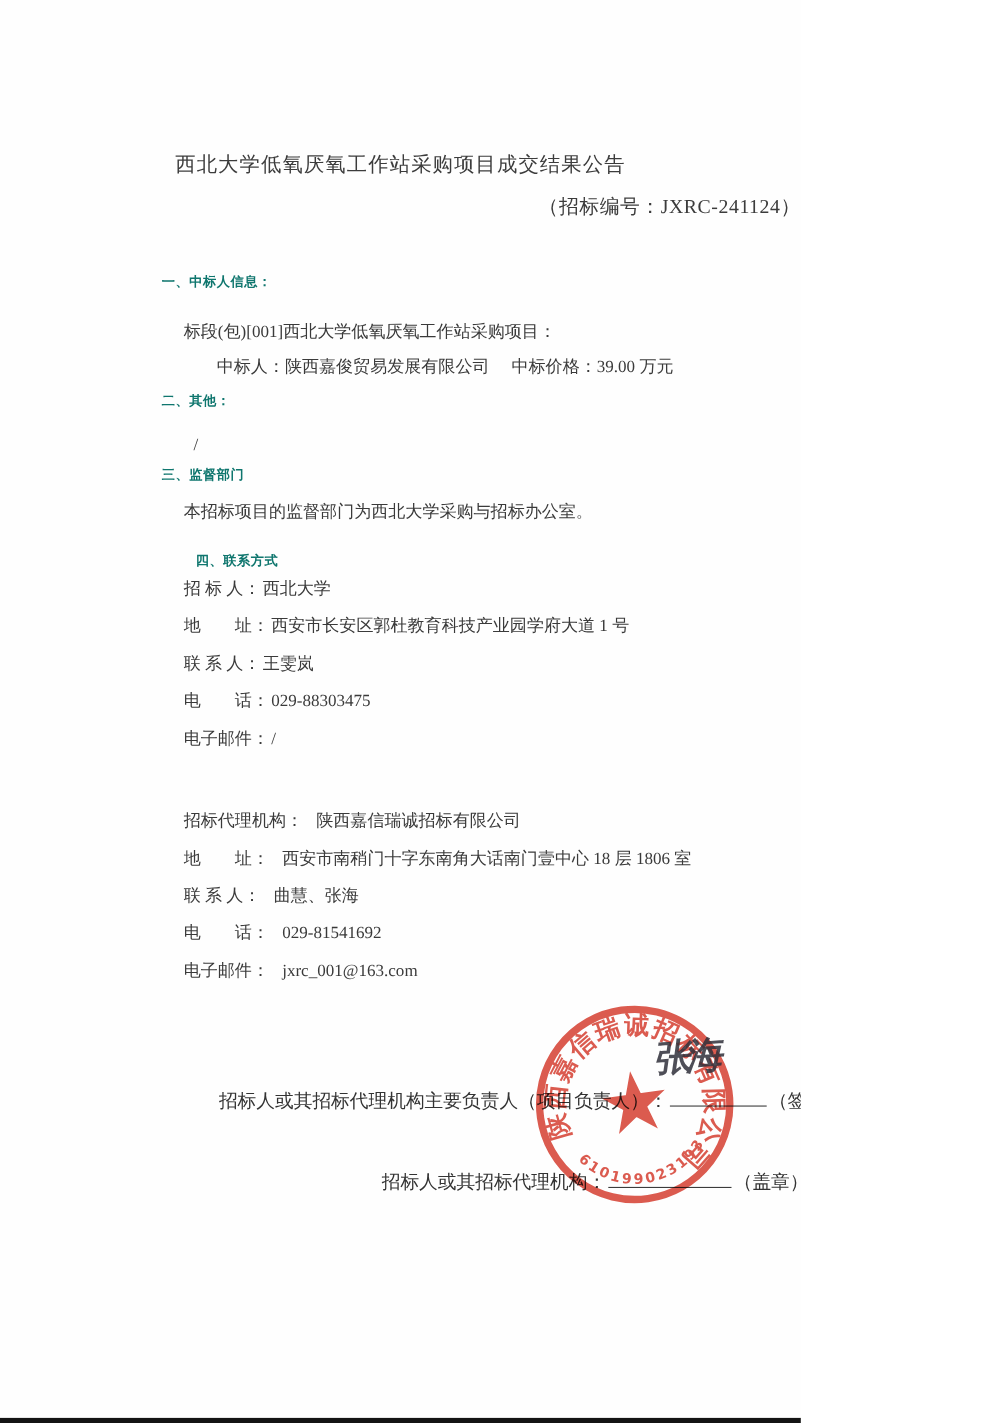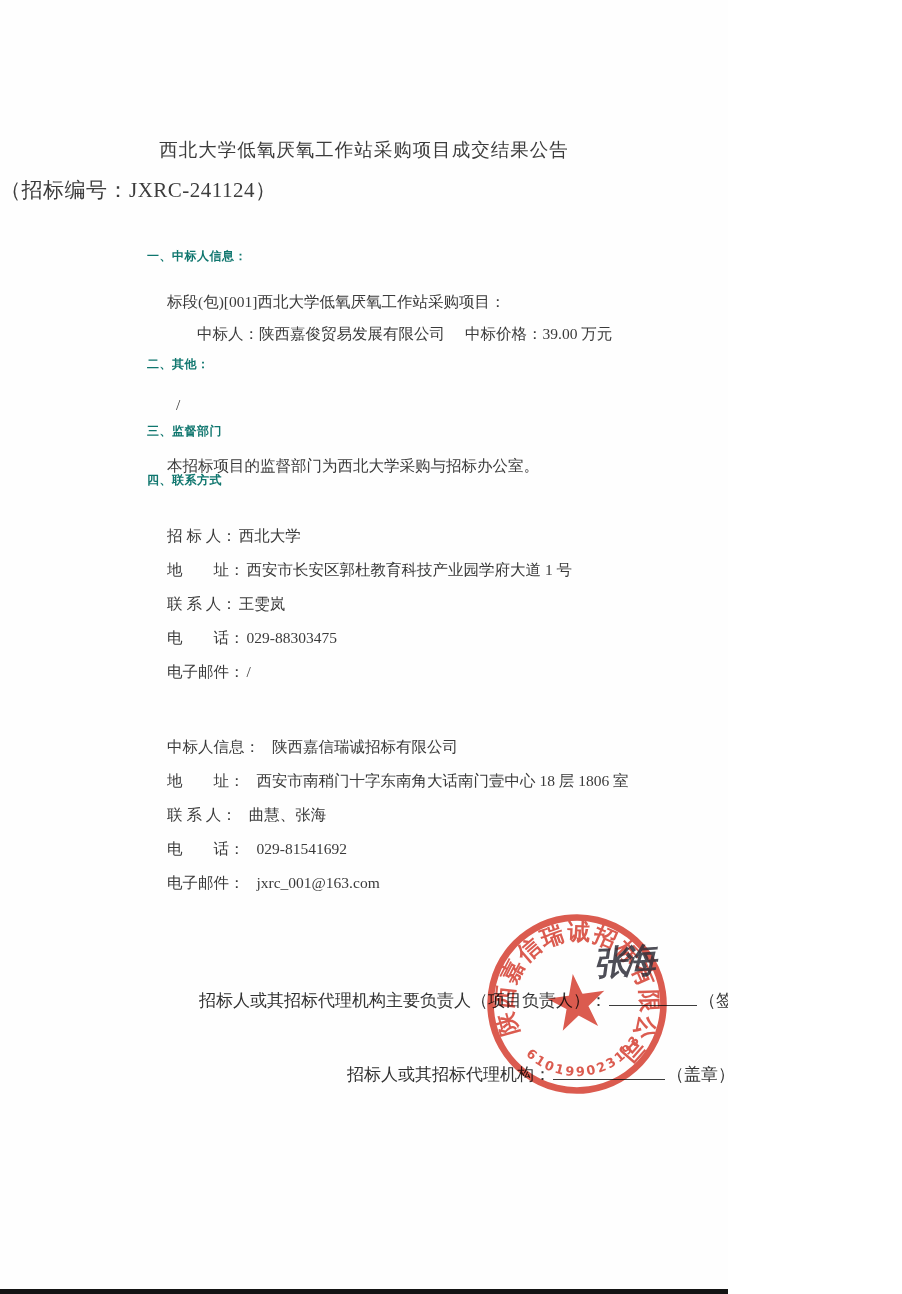--- a/index.html
+++ b/index.html
@@ -12,31 +12,31 @@
     font-family: "Liberation Serif", serif;
     color: #3a3a3a;
     line-height: 1.4;
   }
   .doc-title {
     position: absolute; top: 138px; left: 0; width: 100%;
     text-align: center; font-size: 18.5px; letter-spacing: 1px; color: #3c3c3c;
   }
   .doc-subtitle {
     position: absolute; top: 176px; left: 0; width: 100%;
-    text-align: left; font-size: 21px; letter-spacing: 0.5px; color: #3c3c3c;
+    text-align: right; font-size: 18px; letter-spacing: 0.5px; color: #3c3c3c;
   }
   .sec-heading {
     position: absolute; left: 147px;
     font-family: "Liberation Sans", sans-serif;
     font-weight: bold; font-size: 12px; color: #0f766e; letter-spacing: 0.5px;
   }
   #heading-1 { top: 248px; }
   #heading-2 { top: 356px; }
   #heading-3 { top: 423px; }
-  #heading-4 { top: 472px; }
+  #heading-4 { top: 502px; margin-left: 31px; }
   .body-line { position: absolute; font-size: 15.5px; color: #3a3a3a; text-align: center; }
   #lot-line { left: 167px; top: 291px; }
   #winner-line { left: 197px; top: 323px; }
   #winner-line .price-group { margin-left: 20px; }
   #other-content { left: 176px; top: 394px; }
   #supervision-content { left: 167px; top: 455px; }
   .contact-block { position: absolute; left: 167px; font-size: 15.5px; font-family: Liberation Serif, serif; }
   #tenderer-block { top: 525px; }
   #agency-block { top: 736px; }
   .contact-row { height: 22px; line-height: 22px; margin-bottom: 12px; white-space: pre; }
@@ -93,21 +93,21 @@
 
   <div class="contact-block" id="tenderer-block">
     <div class="contact-row"><span class="label">招 标 人：</span><span class="value">西北大学</span></div>
     <div class="contact-row"><span class="label">地　　址：</span><span class="value">西安市长安区郭杜教育科技产业园学府大道 1 号</span></div>
     <div class="contact-row"><span class="label">联 系 人：</span><span class="value">王雯岚</span></div>
     <div class="contact-row"><span class="label">电　　话：</span><span class="value">029-88303475</span></div>
     <div class="contact-row"><span class="label">电子邮件：</span><span class="value">/</span></div>
   </div>
 
   <div class="contact-block" id="agency-block">
-    <div class="contact-row"><span class="label">中标人信息：</span><span class="value">陕西嘉信瑞诚招标有限公司</span></div>
+    <div class="contact-row"><span class="label">招标代理机构：</span><span class="value">陕西嘉信瑞诚招标有限公司</span></div>
     <div class="contact-row"><span class="label">地　　址：</span><span class="value">西安市南稍门十字东南角大话南门壹中心 18 层 1806 室</span></div>
     <div class="contact-row"><span class="label">联 系 人：</span><span class="value">曲慧、张海</span></div>
     <div class="contact-row"><span class="label">电　　话：</span><span class="value">029-81541692</span></div>
     <div class="contact-row"><span class="label">电子邮件：</span><span class="value">jxrc_001@163.com</span></div>
   </div>
 
   <div class="sig-line" id="sig-line-1">
     <span>招标人或其招标代理机构主要负责人（项目负责人）：</span><span class="sig-underline"></span><span>（签名）</span>
   </div>
 

